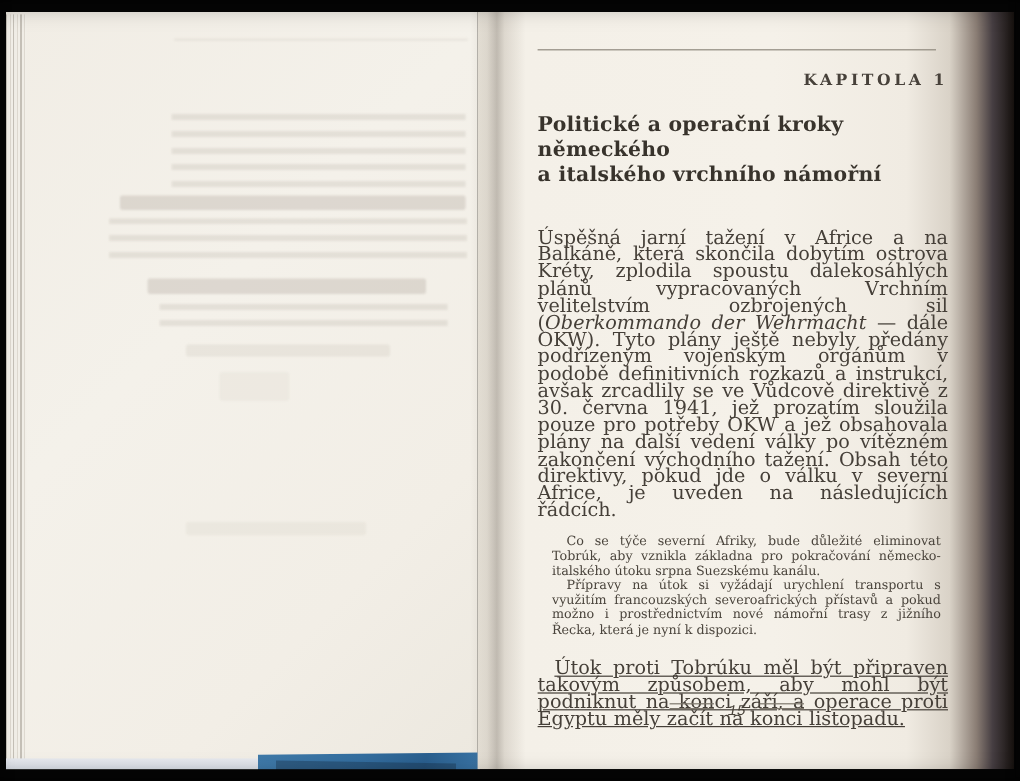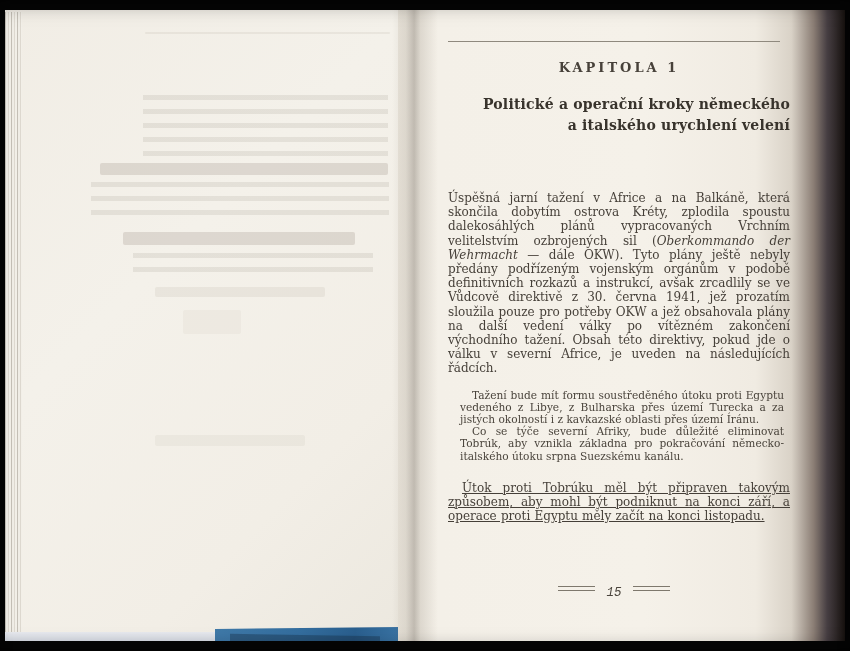--- a/index.html
+++ b/index.html
@@ -30,26 +30,26 @@
     background:linear-gradient(to bottom,#e7e9ee,#d6dbe4);}
   #cover-strip{position:absolute;left:210px;bottom:-4px;width:185px;height:17px;
     background:linear-gradient(100deg,#3f79a8 0%,#346e9f 45%,#2a5f8e 75%,#3a74a5 100%);
     transform:skewY(-0.6deg);overflow:hidden;}
   #cover-strip-shade{position:absolute;left:15px;top:7px;width:150px;height:12px;
     background:rgba(20,40,60,0.35);transform:skewY(1.5deg);}
 
   
   #content{position:absolute;left:50px;top:0;width:342px;height:631px;color:#453f38;}
   #header-rule{position:absolute;left:0;top:31px;width:332px;height:1px;background:#8f897e;}
-  #chapter-heading{position:absolute;left:0;top:50px;width:100%;text-align:center;
+  #chapter-heading{position:absolute;left:0;top:50px;width:100%;text-align:right;
     font-size:13px;letter-spacing:3px;font-weight:600;color:#47413a;}
-  #chapter-title{position:absolute;left:0;top:84px;width:100%;text-align:right;
-    font-size:14px;line-height:21px;font-weight:bold;color:#38332c;letter-spacing:0.2px;}
+  #chapter-title{position:absolute;left:0;top:84px;width:100%;text-align:left;
+    font-size:17px;line-height:21px;font-weight:bold;color:#38332c;letter-spacing:0.2px;}
   #text-flow{position:absolute;left:0;top:181px;width:342px;}
-  .body-par{margin:0;text-align:justify;font-size:12px;line-height:14.2px;
+  .body-par{margin:0;text-align:justify;font-size:16px;line-height:14.2px;
     color:#453f38;word-spacing:0.4px;}
   .indent{text-indent:14px;text-decoration:underline;}
   #directive-quote{margin:13px 0 19px 12px;width:324px;}
   #directive-quote p{margin:0;text-align:justify;font-size:10.6px;line-height:12.2px;
     text-indent:12px;color:#4a443c;}
   .it{font-style:italic;}
 
   
   #footer{position:absolute;left:0;top:576px;width:332px;display:flex;
     align-items:flex-start;justify-content:center;gap:11px;font-family:Liberation Mono, monospace;}
@@ -93,29 +93,29 @@
 
   <div class="page" id="right-page">
     <div id="content">
 
       <div id="header-rule"></div>
 
       <div id="chapter-heading">KAPITOLA 1</div>
 
       <div id="chapter-title">
         <div>Politické a operační kroky německého</div>
-        <div>a italského urychlení velení</div>
+        <div>a italského vrchního námořní</div>
       </div>
 
       <div id="text-flow">
         <p class="body-par"><span>Úspěšná jarní tažení v Africe a na Balkáně, která skončila dobytím ostrova Kréty, zplodila spoustu dalekosáhlých plánů vypracovaných Vrchním velitelstvím ozbrojených sil (</span><span class="it">Oberkommando der Wehrmacht</span><span> — dále OKW). Tyto plány ještě nebyly předány podřízeným vojenským orgánům v podobě definitivních rozkazů a instrukcí, avšak zrcadlily se ve Vůdcově direktivě z 30. června 1941, jež prozatím sloužila pouze pro potřeby OKW a jež obsahovala plány na další vedení války po vítězném zakončení východního tažení. Obsah této direktivy, pokud jde o válku v severní Africe, je uveden na následujících řádcích.</span></p>
 
         <div id="directive-quote">
-          <p><span>Tažení bude mít formu soustředěného útoku proti Egyptu vedeného z Libye, z Bulharska přes území Turecka a za jistých okolností i z kavkazské oblasti přes území Íránu.</span></p>
           <p><span>Co se týče severní Afriky, bude důležité eliminovat Tobrúk, aby vznikla základna pro pokračování německo-italského útoku srpna Suezskému kanálu.</span></p>
+          <p><span>Přípravy na útok si vyžádají urychlení transportu s využitím francouzských severoafrických přístavů a pokud možno i prostřednictvím nové námořní trasy z jižního Řecka, která je nyní k dispozici.</span></p>
         </div>
 
         <p class="body-par indent"><span>Útok proti Tobrúku měl být připraven takovým způsobem, aby mohl být podniknut na konci září, a operace proti Egyptu měly začít na konci listopadu.</span></p>
       </div>
 
       <div id="footer">
         <div class="footer-rule"></div>
         <div id="page-number">15</div>
         <div class="footer-rule"></div>
       </div>

